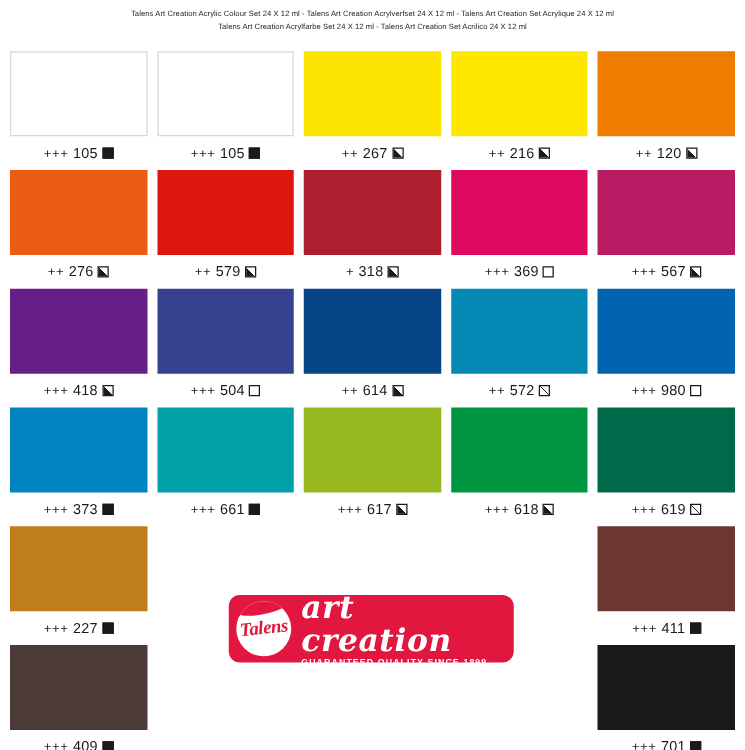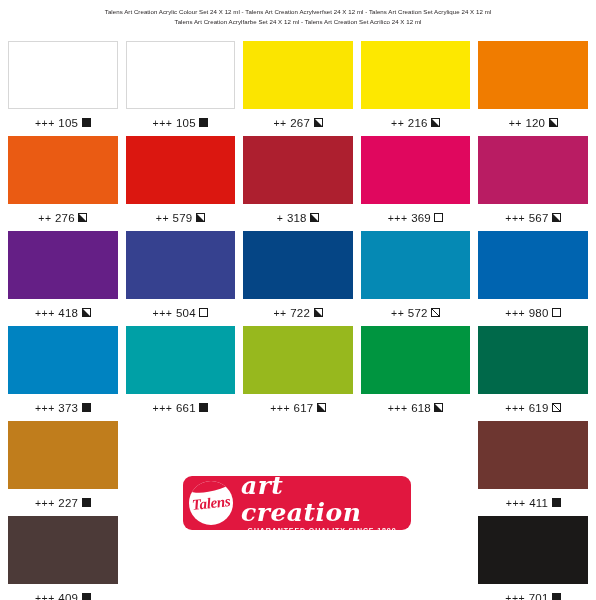--- a/index.html
+++ b/index.html
@@ -134,21 +134,20 @@
     background: #e1173f;
     border-radius: 0 0 60% 40%;
     transform: rotate(-10deg);
   }
   .logo-text {
     flex: 1 1 auto;
     padding-left: 8px;
     padding-right: 8px;
     display: flex;
     flex-direction: column;
-    align-items: center;
   }
   .logo-title {
     font-family: "DejaVu Serif", serif;
     font-style: italic;
     font-weight: bold;
     font-size: 25px;
     line-height: 27px;
     color: #ffffff;
     letter-spacing: 0.5px;
   }
@@ -265,21 +264,21 @@
         <div class="label">
           <span class="lf">+++</span>
           <span class="num">504</span>
           <span class="op transparent"></span>
         </div>
       </div>
       <div class="cell">
         <div class="swatch" style="background: rgb(5, 69, 133);"></div>
         <div class="label">
           <span class="lf">++</span>
-          <span class="num">722</span>
+          <span class="num">614</span>
           <span class="op semiopaque"></span>
         </div>
       </div>
       <div class="cell">
         <div class="swatch" style="background: rgb(5, 137, 180);"></div>
         <div class="label">
           <span class="lf">++</span>
           <span class="num">572</span>
           <span class="op semitransparent"></span>
         </div>

